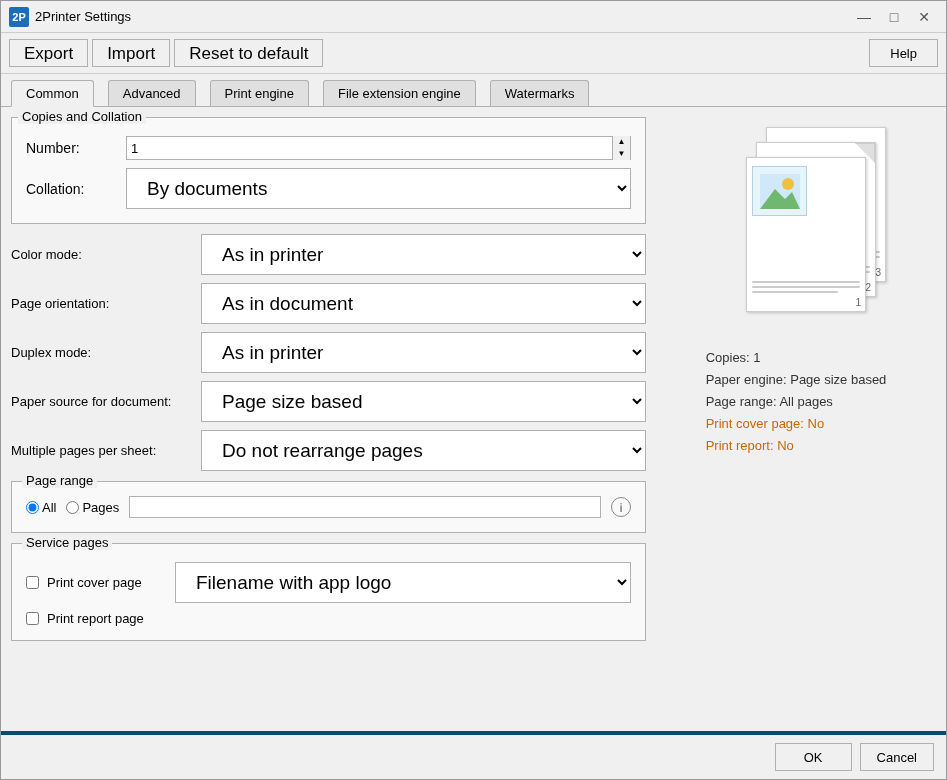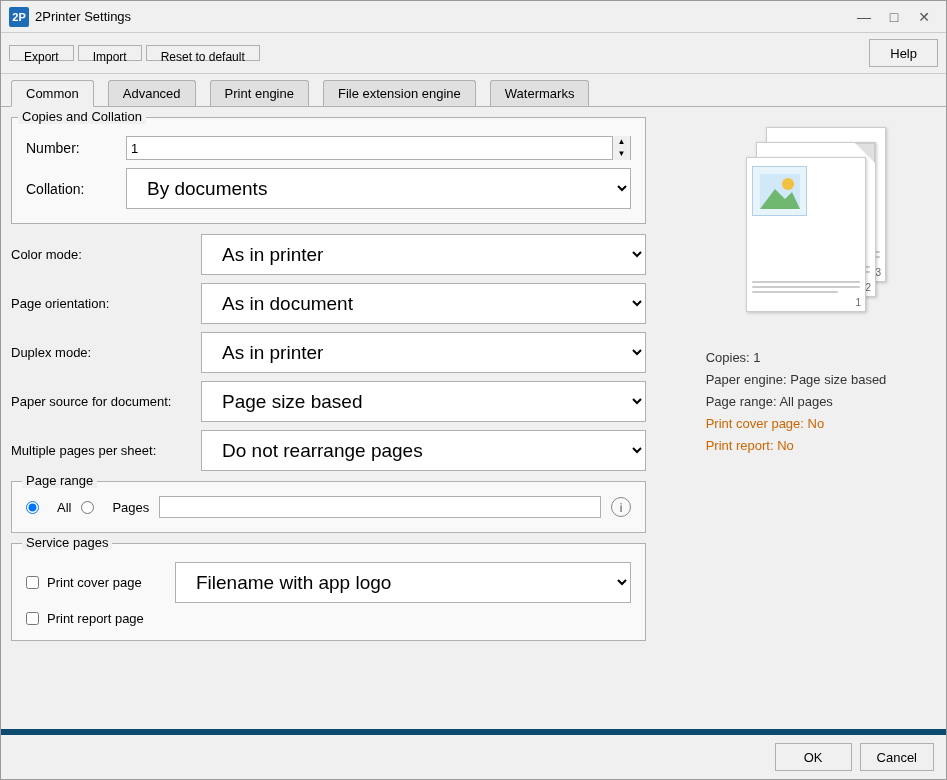--- a/index.html
+++ b/index.html
@@ -72,23 +72,23 @@
       display: flex;
       gap: 4px;
       align-items: center;
       border-bottom: 1px solid #ccc;
     }
     .toolbar-btn {
       padding: 4px 14px;
       background: #f0f0f0;
       border: 1px solid #b0b0b0;
       cursor: pointer;
-      font-size: 12px;
+      font-size: 17px;
       color: #000;
-      height: 16px;
+      height: 28px;
     }
     .help-btn {
       margin-left: auto;
       padding: 4px 20px;
       background: #f0f0f0;
       border: 1px solid #b0b0b0;
       cursor: pointer;
       font-size: 13px;
       height: 28px;
     }
@@ -243,21 +243,21 @@
     }
     .radio-row {
       display: flex;
       align-items: center;
       gap: 10px;
       margin-top: 4px;
     }
     .radio-label {
       display: flex;
       align-items: center;
-      gap: 18px;
+      gap: 3px;
       cursor: pointer;
       font-size: 13px;
     }
     input[type="radio"] { cursor: pointer; }
     .pages-input {
       flex: 1;
       height: 22px;
       border: 1px solid #b0b0b0;
       background: white;
       padding: 0 4px;
@@ -359,21 +359,21 @@
       font-size: 13px;
       line-height: 1.7;
       color: #333;
     }
 
     .bottom-bar {
       display: flex;
       justify-content: flex-end;
       padding: 8px 12px;
       gap: 8px;
-      border-top: 6px solid #0c4a6e;
+      border-top: 4px solid #0c4a6e;
     }
     .ok-btn {
       padding: 5px 28px;
       background: #f0f0f0;
       border: 1px solid #b0b0b0;
       cursor: pointer;
       font-size: 13px;
       height: 28px;
     }
     .cancel-btn {

